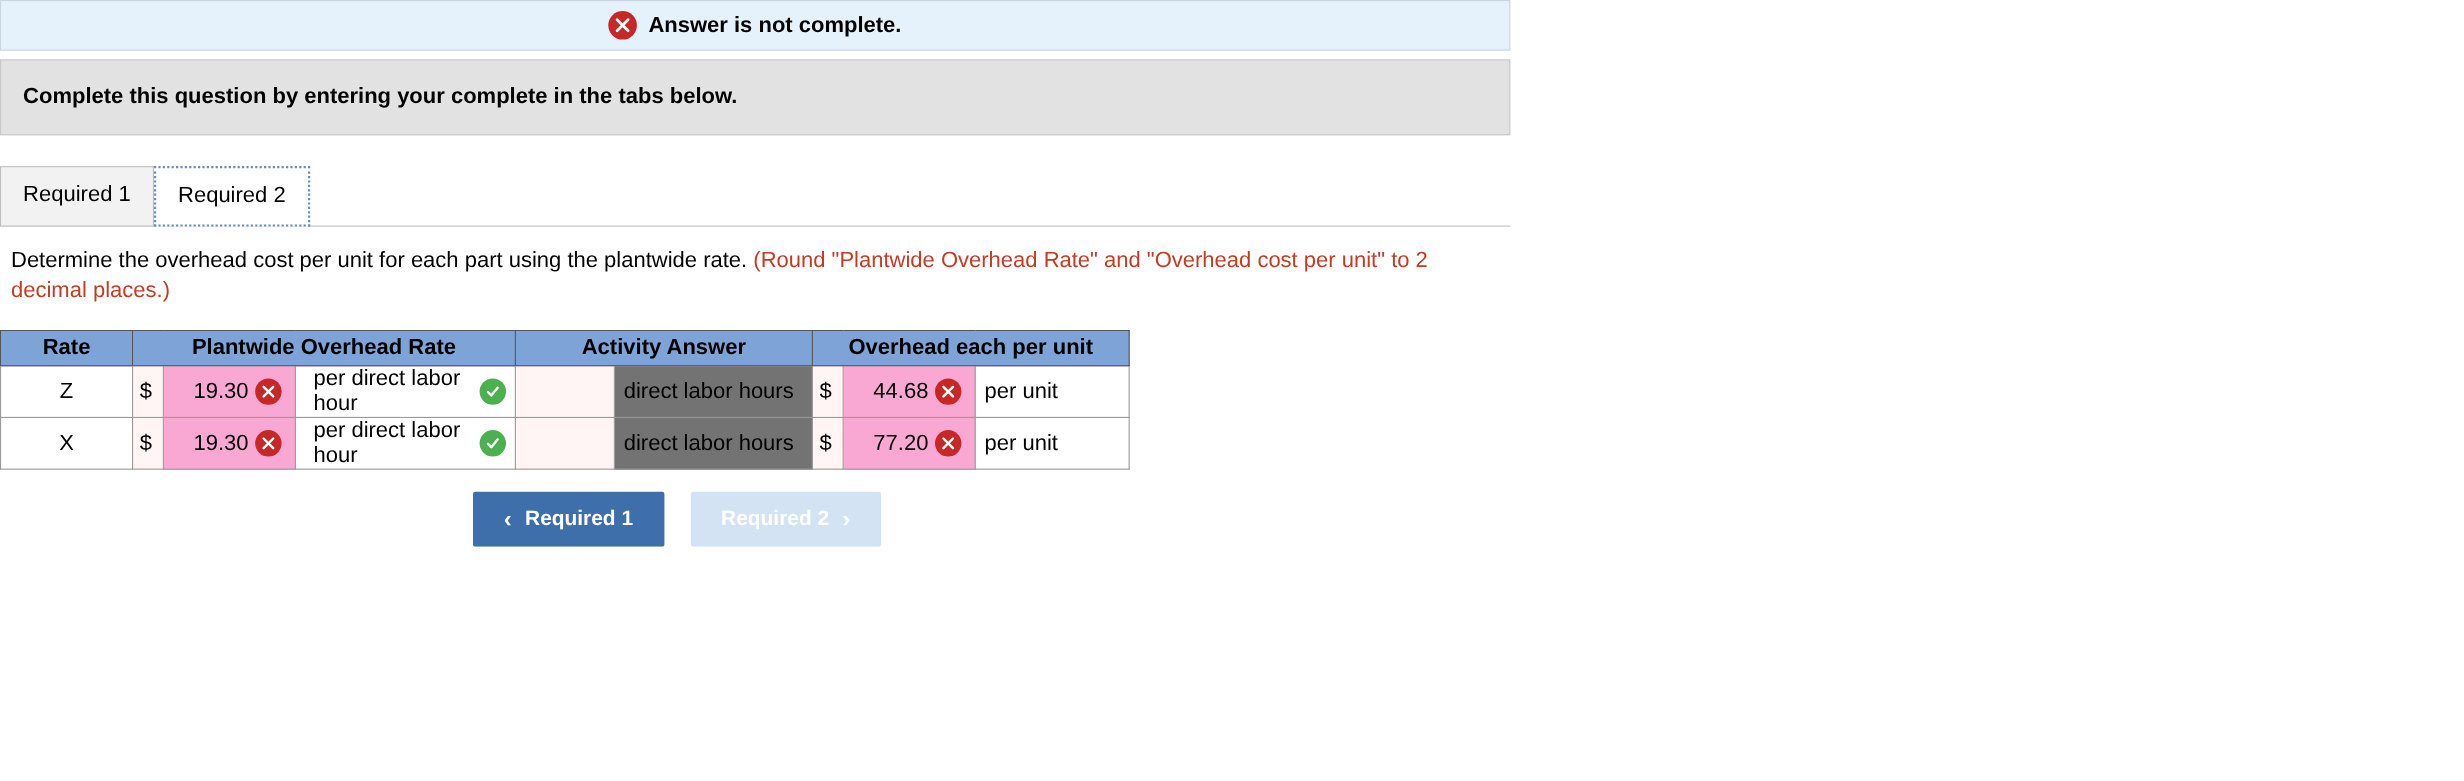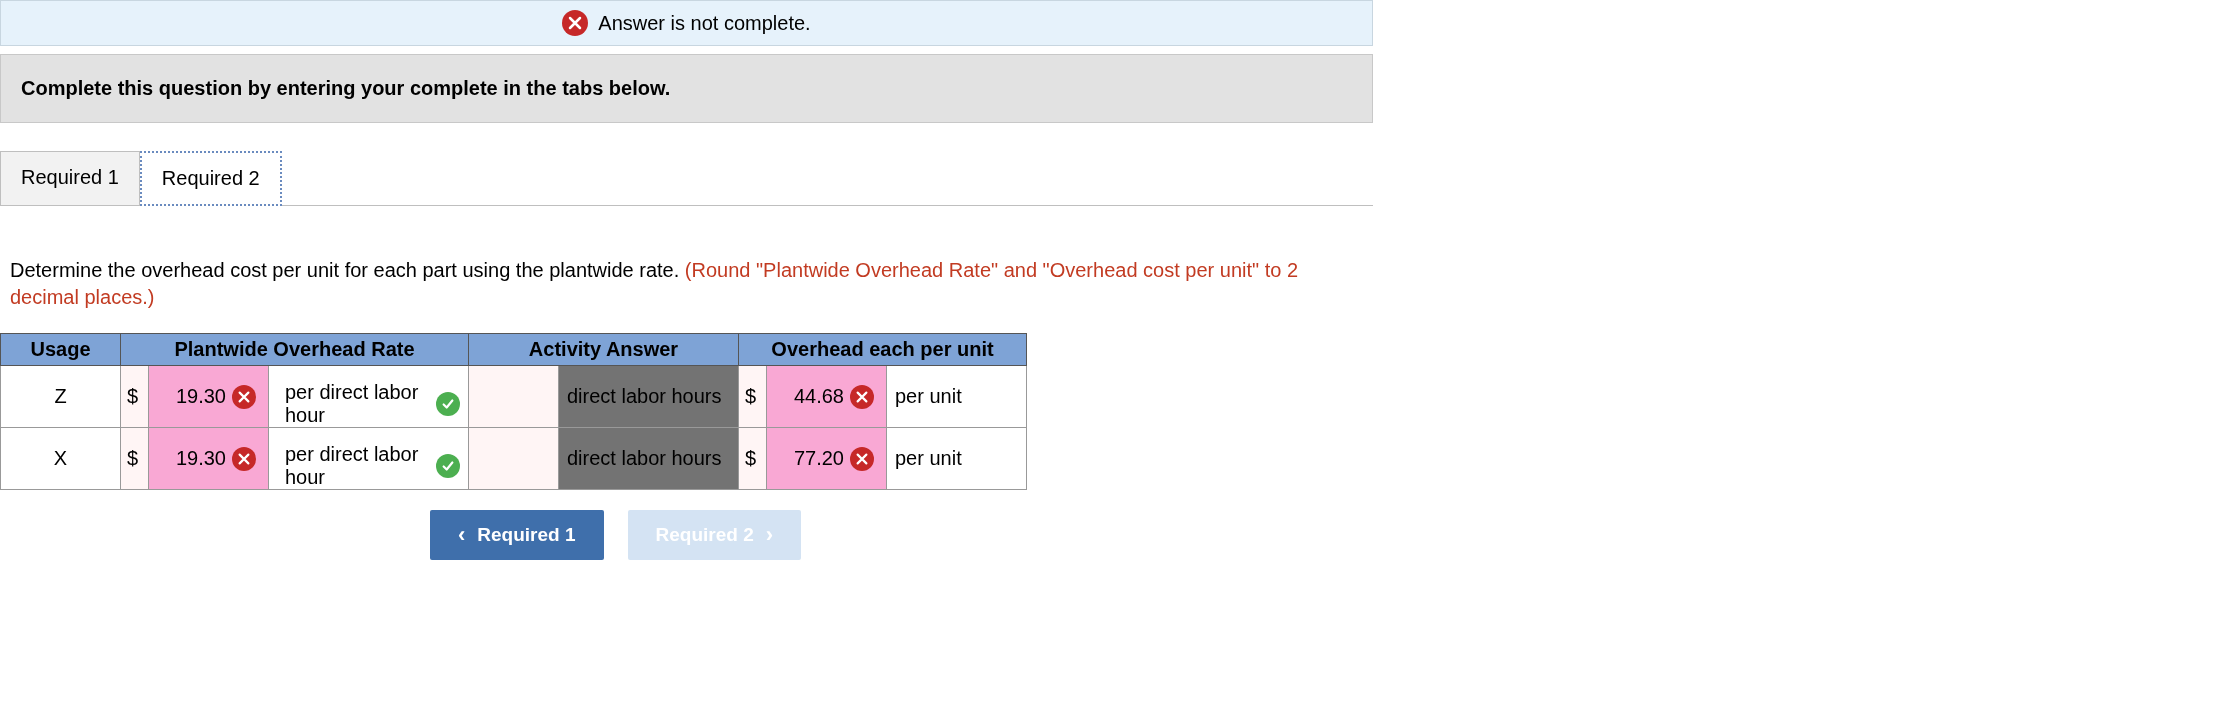--- a/index.html
+++ b/index.html
@@ -1,40 +1,40 @@
 <!DOCTYPE html>
 <html><head>
 <meta charset="utf-8">
 <style>
   * { box-sizing: border-box; margin: 0; padding: 0; }
   body { font-family: Arial, Helvetica, sans-serif; font-size: 20px; color: #000; background: #fff; width: 2240px; }
   
   .status-banner { background: #e6f2fb; border: 1px solid #c8d6e0; display: flex; align-items: center; justify-content: center; height: 46px; gap: 10px; width: 1373px; }
-  .status-banner .text { font-weight: normal; }
+  .status-banner .text { font-weight: bold; }
   
   .instruction-bar { background: #e2e2e2; border: 1px solid #c8c8c8; padding: 22px 20px; font-weight: bold; margin-top: 8px; width: 1373px; }
   
   .tabs { display: flex; margin-top: 28px; }
   .tab { border: 1px solid #bfbfbf; padding: 14px 20px; font-size: 20px; background: #f7f7f7; position: relative; cursor: pointer; }
   .tab.inactive { background: #f2f2f2; }
   .tab.active { background: #fff; border: 2px dotted #6a8bbf; }
   
   .question-area { border-top: 1px solid #bfbfbf; margin-top: -1px; padding: 18px 10px 18px 10px; width: 1373px; }
-  .question-text { font-family: Verdana, Arial, sans-serif; line-height: 1.35; margin-top: 33px; }
+  .question-text { font-family: Verdana, Arial, sans-serif; line-height: 1.35; }
   .rounding { color: #c23b22; }
   
   .answer-table { border-collapse: collapse; margin-top: 4px; }
   .answer-table th { background: #7ea3d6; border: 1px solid #555; font-weight: bold; padding: 4px 10px; text-align: center; font-size: 20px; }
   .answer-table td { border: 1px solid #999; padding: 0; height: 36px; vertical-align: middle; }
   .part-cell { text-align: center; width: 120px; }
   .currency-sym { width: 28px; text-align: left; padding-left: 6px !important; background: #fff5f5; }
   .value-cell { text-align: left; padding-right: 6px !important; background: #f9a8d4; width: 120px; }
   .value-wrap { display: flex; justify-content: flex-end; align-items: center; gap: 6px; padding: 0 6px; height: 100%; }
   .unit-label { padding-left: 8px !important; width: 200px; }
-  .label-wrap { display: flex; justify-content: space-between; align-items: center; padding: 0 8px; height: 100%; margin-top: 15px; }
+  .label-wrap { display: flex; justify-content: space-between; align-items: center; padding: 0 8px; height: 100%; }
   .activity-cell { padding-left: 8px !important; width: 180px; background: #737373; }
   .activity-blank { background: #fff5f5; width: 90px; }
   .perunit-cell { padding-left: 8px !important; width: 140px; }
 
   .status-icon { width: 24px; height: 24px; border-radius: 50%; display: inline-flex; align-items: center; justify-content: center; flex-shrink: 0; }
   .status-icon svg { width: 14px; height: 14px; }
   .cross { background: #c62828; }
   .check { background: #4caf50; }
   .big-icon { width: 26px; height: 26px; }
   .big-icon svg { width: 16px; height: 16px; }
@@ -68,21 +68,21 @@
 
 <div class="question-area">
   <p class="question-text">
     <span>Determine the overhead cost per unit for each part using the plantwide rate. </span><span class="rounding">(Round "Plantwide Overhead Rate" and "Overhead cost per unit" to 2 decimal places.)</span>
   </p>
 </div>
 
 <table class="answer-table">
   <thead>
     <tr>
-      <th>Usage</th>
+      <th>Rate</th>
       <th colspan="3">Plantwide Overhead Rate</th>
       <th colspan="2">Activity Answer</th>
       <th colspan="3">Overhead each per unit</th>
     </tr>
   </thead>
   <tbody>
     <tr>
       <td class="part-cell">Z</td>
       <td class="currency-sym">$</td>
       <td class="value-cell">

